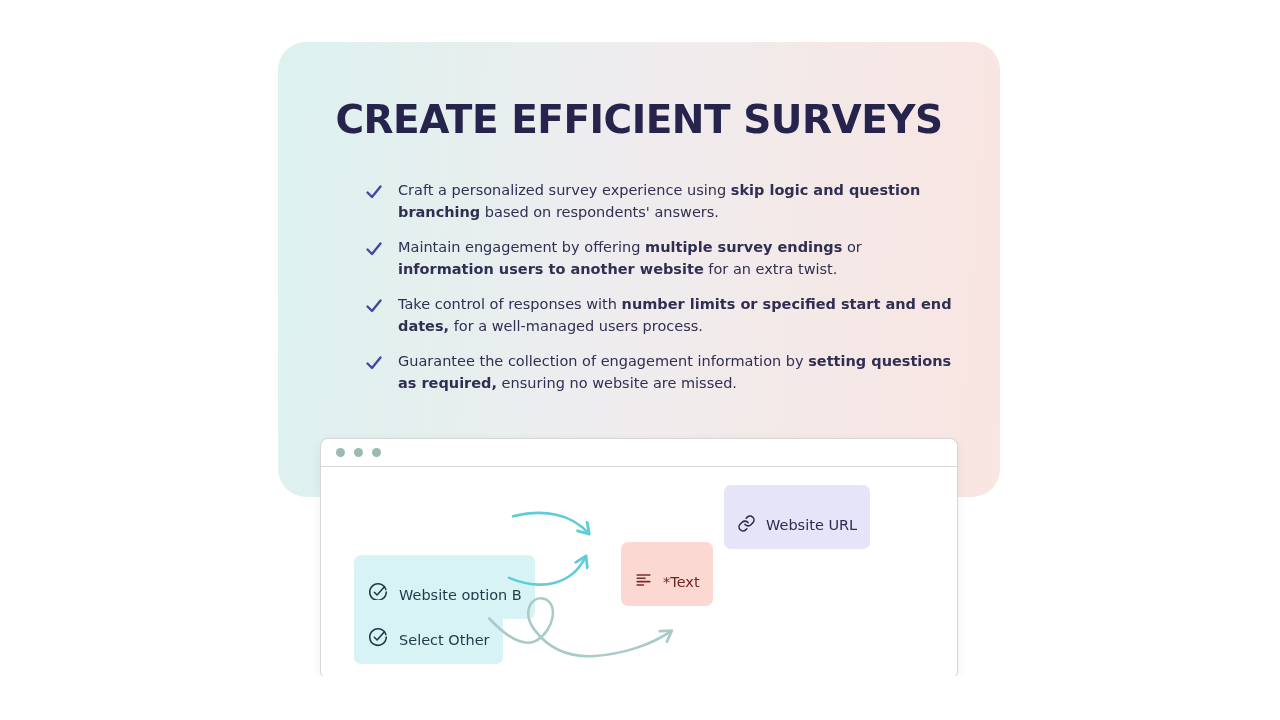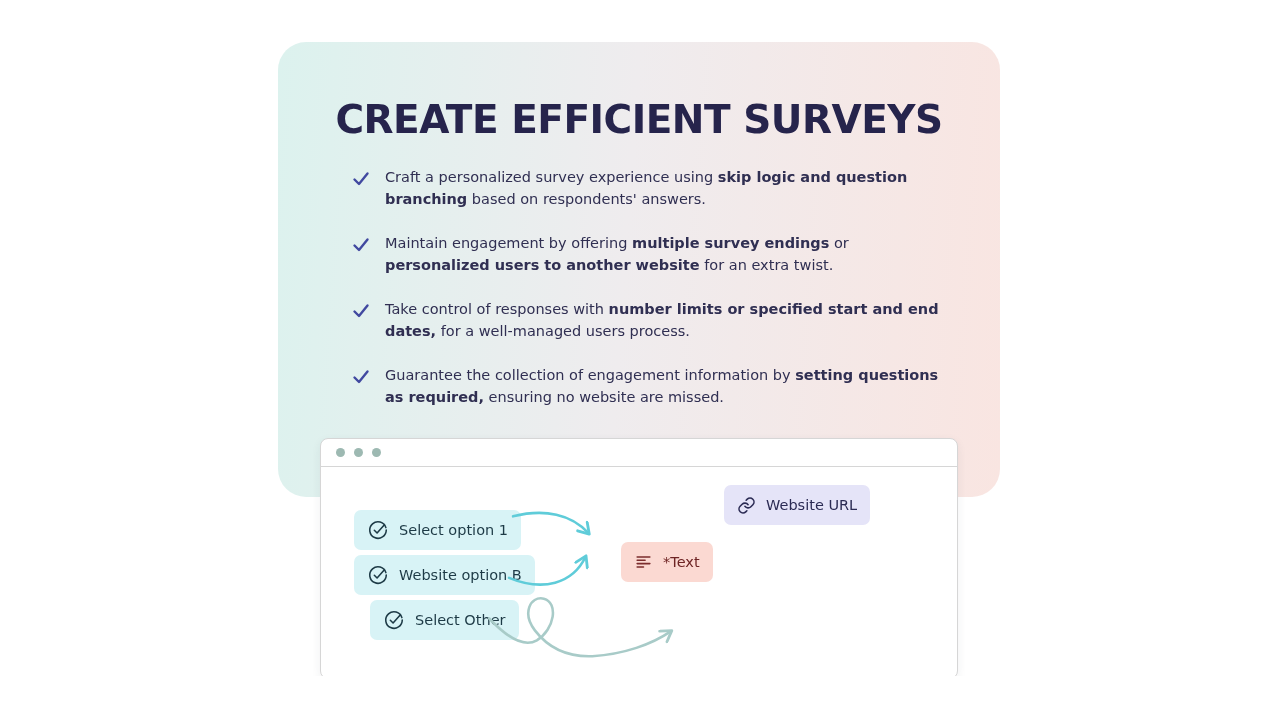--- a/index.html
+++ b/index.html
@@ -13,22 +13,22 @@
     position:absolute;left:278px;top:42px;width:722px;height:455px;
     border-radius:28px;
     background:linear-gradient(94deg,var(--card-grad-start) 0%,var(--card-grad-mid) 48%,var(--card-grad-end) 100%);
   }
   .card h1{
     position:absolute;top:55px;left:0;width:100%;margin:0;
     text-align:center;font-size:39px;font-weight:800;letter-spacing:-0.5px;
     color:var(--title-ink);
   }
   .bullets{
-    position:absolute;left:70px;top:121px;width:588px;margin:3px;padding:0;
-    list-style:none;display:flex;flex-direction:column;gap:22px;
+    position:absolute;left:70px;top:121px;width:588px;margin:16px;padding:0;
+    list-style:none;display:flex;flex-direction:column;gap:13px;
   }
   .bullets li{display:flex;gap:14px;align-items:flex-start;}
   .check{flex:0 0 20px;height:20px;margin-top:3px;}
   .check svg{display:block;}
   .bullets p{
     margin:0;font-size:14.5px;line-height:22px;color:var(--body-ink);max-width:560px;
   }
   .bullets p .b{font-weight:bold;}
   
   .window{
@@ -38,21 +38,21 @@
     box-sizing:border-box;
   }
   .titlebar{
     height:27px;border-bottom:1.5px solid var(--window-border);
     display:flex;align-items:center;gap:9px;padding-left:15px;
   }
   .dot{width:9px;height:9px;border-radius:50%;background:var(--dot);}
   
   .chip{
     position:absolute;height:32px;border-radius:7px;
-    display:flex;align-items:center;gap:10px;padding:4px 13px;
+    display:flex;align-items:flex-end;gap:10px;padding:16px 13px;
     font-size:14.5px;white-space:nowrap;
   }
   .chip svg{display:block;flex:0 0 auto;}
   .chip.cyan{background:var(--chip-cyan-bg);color:var(--chip-cyan-ink);}
   .chip.lavender{background:var(--chip-lavender-bg);color:var(--chip-lavender-ink);}
   .chip.salmon{background:var(--chip-salmon-bg);color:var(--chip-salmon-ink);}
   .chip.sage{background:var(--chip-sage-bg);color:var(--chip-sage-ink);}
   .stroke-cyan{stroke:var(--chip-cyan-ink);}
   .stroke-lav{stroke:var(--chip-lavender-ink);}
   .stroke-sal{stroke:var(--chip-salmon-icon);}
@@ -78,21 +78,21 @@
             </svg>
         </span>
         <p><span>Craft a personalized survey experience using </span><span class="b">skip logic and question branching</span><span> based on respondents' answers.</span></p>
       </li>
       <li>
         <span class="check">
           <svg width="20" height="20" viewBox="0 0 20 20">
               <path d="M3.5 10.5 L8 15 L16.5 4.5" fill="none" stroke="#4149a0" stroke-width="2.4" stroke-linecap="round" stroke-linejoin="round"></path>
             </svg>
         </span>
-        <p><span>Maintain engagement by offering </span><span class="b">multiple survey endings</span><span> or </span><span class="b">personalized users to another website</span><span> for an extra twist.</span></p>
+        <p><span>Maintain engagement by offering </span><span class="b">multiple survey endings</span><span> or </span><span class="b">information users to another website</span><span> for an extra twist.</span></p>
       </li>
       <li>
         <span class="check">
           <svg width="20" height="20" viewBox="0 0 20 20">
               <path d="M3.5 10.5 L8 15 L16.5 4.5" fill="none" stroke="#4149a0" stroke-width="2.4" stroke-linecap="round" stroke-linejoin="round"></path>
             </svg>
         </span>
         <p><span>Take control of responses with </span><span class="b">number limits or specified start and end dates,</span><span> for a well-managed users process.</span></p>
       </li>
       <li>
@@ -116,41 +116,32 @@
     <div class="chip lavender" style="left:403px;top:46px">
       <svg width="19" height="19" viewBox="0 0 24 24">
         <g class="stroke-lav" fill="none" stroke-width="2" stroke-linecap="round" stroke-linejoin="round">
           <path d="M10 13a5 5 0 0 0 7.54.54l2.5-2.5a5 5 0 0 0-7.07-7.07l-1.4 1.4"></path>
           <path d="M14 11a5 5 0 0 0-7.54-.54l-2.5 2.5a5 5 0 0 0 7.07 7.07l1.4-1.4"></path>
         </g>
       </svg>
       <span>Website URL</span>
     </div>
 
-    <div class="chip cyan" style="left:33px;top:71px">
-      <svg width="22" height="22" viewBox="0 0 24 24">
-        <g class="stroke-cyan" fill="none" stroke-width="1.7" stroke-linecap="round" stroke-linejoin="round">
-          <path d="M20.6 9.4 a9 9 0 1 0 0.4 2.6"></path>
-          <path d="M8 12.3 L11 15.3 L19 6.2"></path>
-        </g>
-      </svg>
-      <span>Select option 1</span>
-    </div>
 
     <div class="chip cyan" style="left:33px;top:116px">
       <svg width="22" height="22" viewBox="0 0 24 24">
         <g class="stroke-cyan" fill="none" stroke-width="1.7" stroke-linecap="round" stroke-linejoin="round">
           <path d="M20.6 9.4 a9 9 0 1 0 0.4 2.6"></path>
           <path d="M8 12.3 L11 15.3 L19 6.2"></path>
         </g>
       </svg>
       <span>Website option B</span>
     </div>
 
-    <div class="chip cyan" style="left:49px;top:161px">
+    <div class="chip cyan" style="left:33px;top:161px">
       <svg width="22" height="22" viewBox="0 0 24 24">
         <g class="stroke-cyan" fill="none" stroke-width="1.7" stroke-linecap="round" stroke-linejoin="round">
           <path d="M20.6 9.4 a9 9 0 1 0 0.4 2.6"></path>
           <path d="M8 12.3 L11 15.3 L19 6.2"></path>
         </g>
       </svg>
       <span>Select Other</span>
     </div>
 
     <div class="chip salmon" style="left:300px;top:103px">

